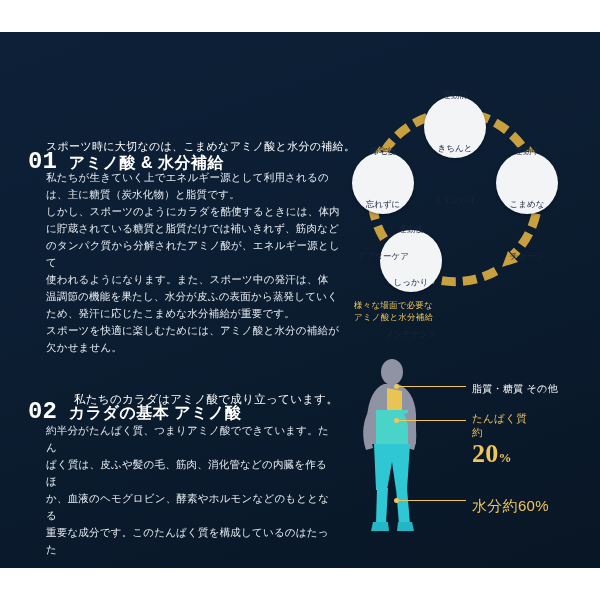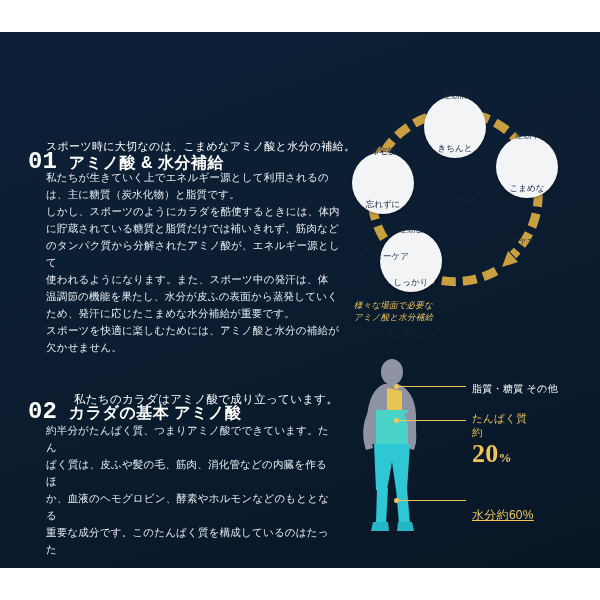--- a/index.html
+++ b/index.html
@@ -102,33 +102,32 @@
     flex-direction: column;
     align-items: center;
     justify-content: center;
     text-align: center;
     font-size: 8.5px;
     line-height: 1.25;
     box-shadow: 0 1px 3px rgba(0,0,0,0.35);
   }
   .bubble span { display: block; margin-top: 42px; }
   .b-top    { left: 94px; top: 2px; }
-  .b-right  { left: 166px; top: 42px; align-items: center; }
+  .b-right  { left: 166px; top: 58px; align-items: center; }
   .b-bottom-left  { left: 50px;  top: 136px; }
   .b-left   { left: 22px;  top: 58px; }
 
   .cycle-caption {
     position: absolute;
     left: 24px;
     top: 206px;
     font-size: 8.5px;
     line-height: 1.4;
     color: #f0c65a;
     letter-spacing: 0.2px;
-    font-style: italic;
   }
 
   
   .sec2 {
     position: absolute;
     left: 0;
     top: 228px;
     width: 600px;
     height: 300px;
   }
@@ -171,21 +170,21 @@
   .lbl-protein { left: 472px; top: 152px; color:#f0c65a; font-size: 10.5px;}
   .lbl-protein .big {
     display: block;
     font-family: "Liberation Serif", serif;
     font-size: 26px;
     font-weight: bold;
     line-height: 1;
     margin-top: 1px;
   }
   .lbl-protein .big .u { font-size: 13px; }
-  .lbl-water { left: 472px; top: 247px; color:#f0c65a; font-size: 12px; text-decoration: underline; }
+  .lbl-water { left: 472px; top: 237px; color:#f0c65a; font-size: 15px; }
   .leader {
     position: absolute;
     background: #f0c65a;
     height: 1px;
   }
   .leader-dot {
     position: absolute;
     width: 5px; height: 5px;
     border-radius: 50%;
     background: #f0c65a;

